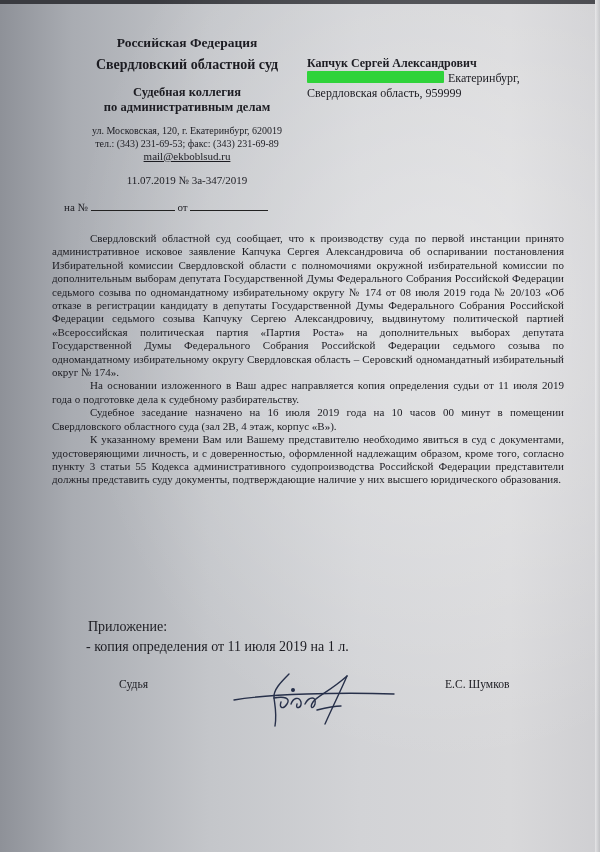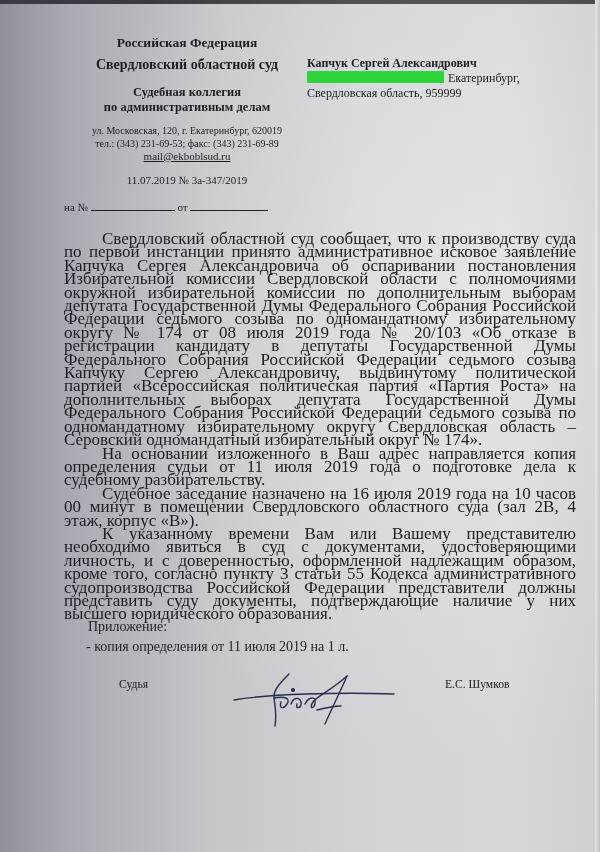--- a/index.html
+++ b/index.html
@@ -22,21 +22,21 @@
   .hdr-left .addr { font-size: 10px; line-height: 13px; margin-top: 9px; }
   .hdr-left .mail { font-size: 11px; line-height: 13px; text-decoration: underline; }
   .hdr-left .ref { font-size: 11px; line-height: 13px; margin-top: 11px; }
   .hdr-left .nom { font-size: 11px; line-height: 13px; margin-top: 13px; text-align: left; padding-left: 2px; }
   .blank { display: inline-block; border-bottom: 1px solid #222; height: 10px; vertical-align: baseline; }
 
   .addressee { position: absolute; left: 307px; top: 56px; width: 260px; font-size: 12px; line-height: 15px; }
   .addressee .name { font-weight: bold; }
   .redact { display: inline-block; width: 137px; height: 12px; background: #2fd33a; vertical-align: -1px; margin-right: 4px; border-radius: 1px; }
 
-  .body { position: absolute; left: 64px; top: 232px; width: 512px; font-size: 17px; line-height: 13.4px; text-align: justify; }
+  .body { position: absolute; left: 52px; top: 232px; width: 512px; font-size: 11px; line-height: 13.4px; text-align: justify; }
   .body p { margin: 0; text-indent: 38px; }
 
   .attach { position: absolute; left: 88px; top: 620px; font-size: 14px; line-height: 13.4px; }
   .attach .item { margin-top: 7px; margin-left: -2px; }
 
   .sign-row { position: absolute; left: 4px; top: 668px; width: 600px; height: 60px; }
   .sign-label { position: absolute; left: 115px; top: 10px; font-size: 11.6px; }
   .signature { position: absolute; left: 225px; top: 0; width: 170px; height: 64px; }
   .signer { position: absolute; left: 441px; top: 10px; font-size: 11.6px; }
 </style>

